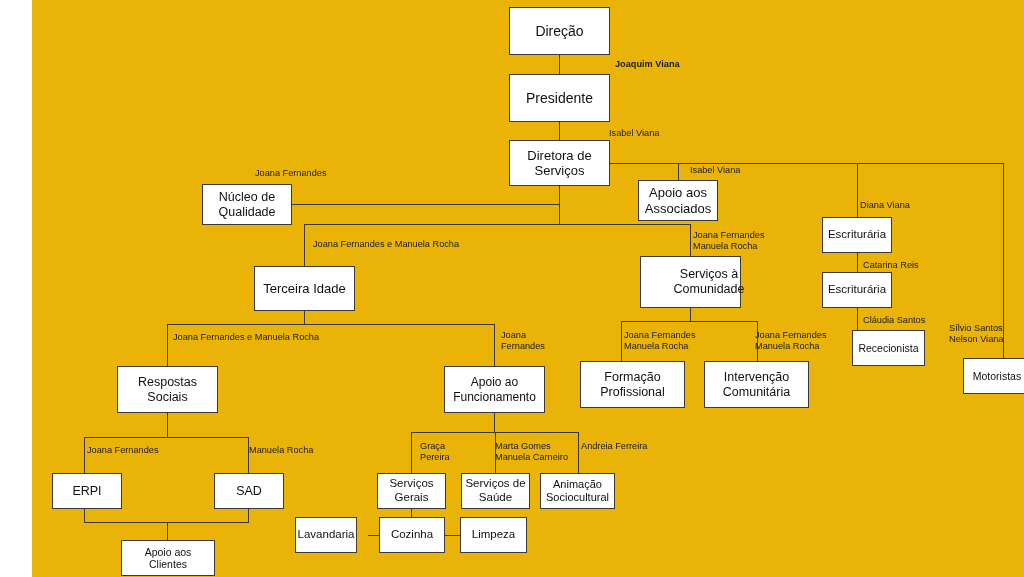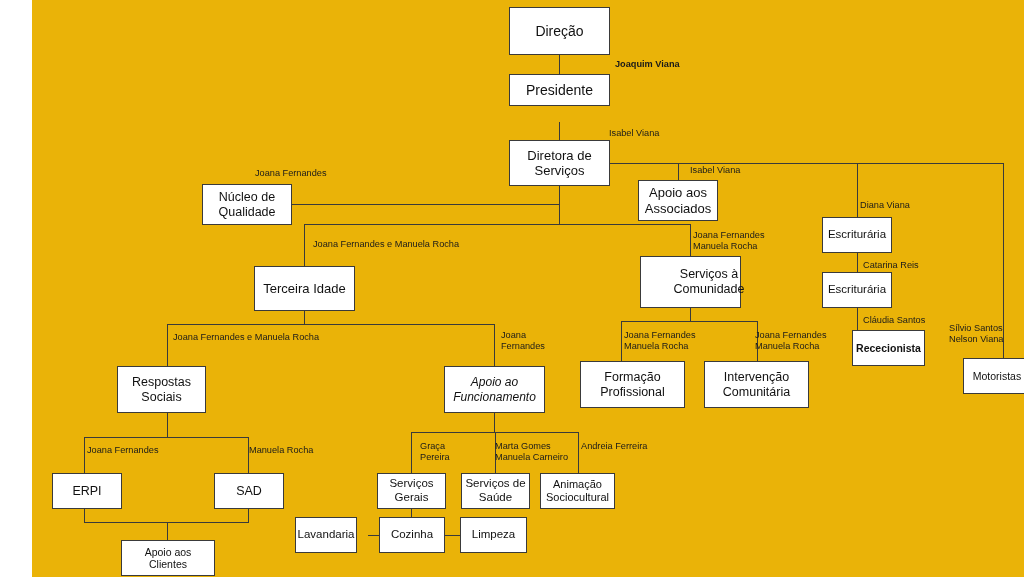--- a/index.html
+++ b/index.html
@@ -88,59 +88,59 @@
   <div class="ln v" style="left:463px;top:432px;height:41px;"></div>
   <div class="ln v" style="left:546px;top:432px;height:41px;"></div>
 
   <div class="ln v" style="left:379px;top:509px;height:8px;"></div>
   <div class="ln h" style="left:336px;top:535px;width:12px;"></div>
   <div class="ln h" style="left:413px;top:535px;width:16px;"></div>
 
   <div class="node" style="left:477px;top:7px;width:101px;height:48px;font-size:14px;">
     <span>Direção</span>
   </div>
-  <div class="node" style="left:477px;top:74px;width:101px;height:32px;font-size:14px;">
+  <div class="node" style="left:477px;top:74px;width:101px;height:48px;font-size:14px;">
     <span>Presidente</span>
   </div>
   <div class="node" style="left:477px;top:140px;width:101px;height:46px;font-size:13px;">
     <span>Diretora de
 Serviços</span>
   </div>
   <div class="node" style="left:170px;top:184px;width:90px;height:41px;font-size:12.5px;">
     <span>Núcleo de
 Qualidade</span>
   </div>
   <div class="node" style="left:606px;top:180px;width:80px;height:41px;font-size:13px;">
     <span>Apoio aos
 Associados</span>
   </div>
   <div class="node" style="left:790px;top:217px;width:70px;height:36px;font-size:11.5px;">
     <span>Escriturária</span>
   </div>
   <div class="node" style="left:790px;top:272px;width:70px;height:36px;font-size:11.5px;">
     <span>Escriturária</span>
   </div>
-  <div class="node" style="left:820px;top:330px;width:73px;height:36px;font-size:10.5px;font-weight:bold;">
+  <div class="node" style="left:820px;top:330px;width:73px;height:36px;font-size:10.5px;">
     <span>Rececionista</span>
   </div>
   <div class="node" style="left:931px;top:358px;width:68px;height:36px;font-size:10.5px;">
     <span>Motoristas</span>
   </div>
   <div class="node" style="left:222px;top:266px;width:101px;height:45px;font-size:13px;">
     <span>Terceira Idade</span>
   </div>
   <div class="node" style="left:608px;top:256px;width:101px;height:52px;font-size:12.5px;padding-left:37px;">
     <span>Serviços à
 Comunidade</span>
   </div>
-  <div class="node" style="left:85px;top:366px;width:89px;height:47px;font-size:12.5px;">
+  <div class="node" style="left:85px;top:366px;width:101px;height:47px;font-size:12.5px;">
     <span>Respostas
 Sociais</span>
   </div>
-  <div class="node" style="left:412px;top:366px;width:101px;height:47px;font-size:12px;font-style:italic;">
+  <div class="node" style="left:412px;top:366px;width:101px;height:47px;font-size:12px;">
     <span>Apoio ao
 Funcionamento</span>
   </div>
   <div class="node" style="left:548px;top:361px;width:105px;height:47px;font-size:12.5px;">
     <span>Formação
 Profissional</span>
   </div>
   <div class="node" style="left:672px;top:361px;width:105px;height:47px;font-size:12.5px;">
     <span>Intervenção
 Comunitária</span>

